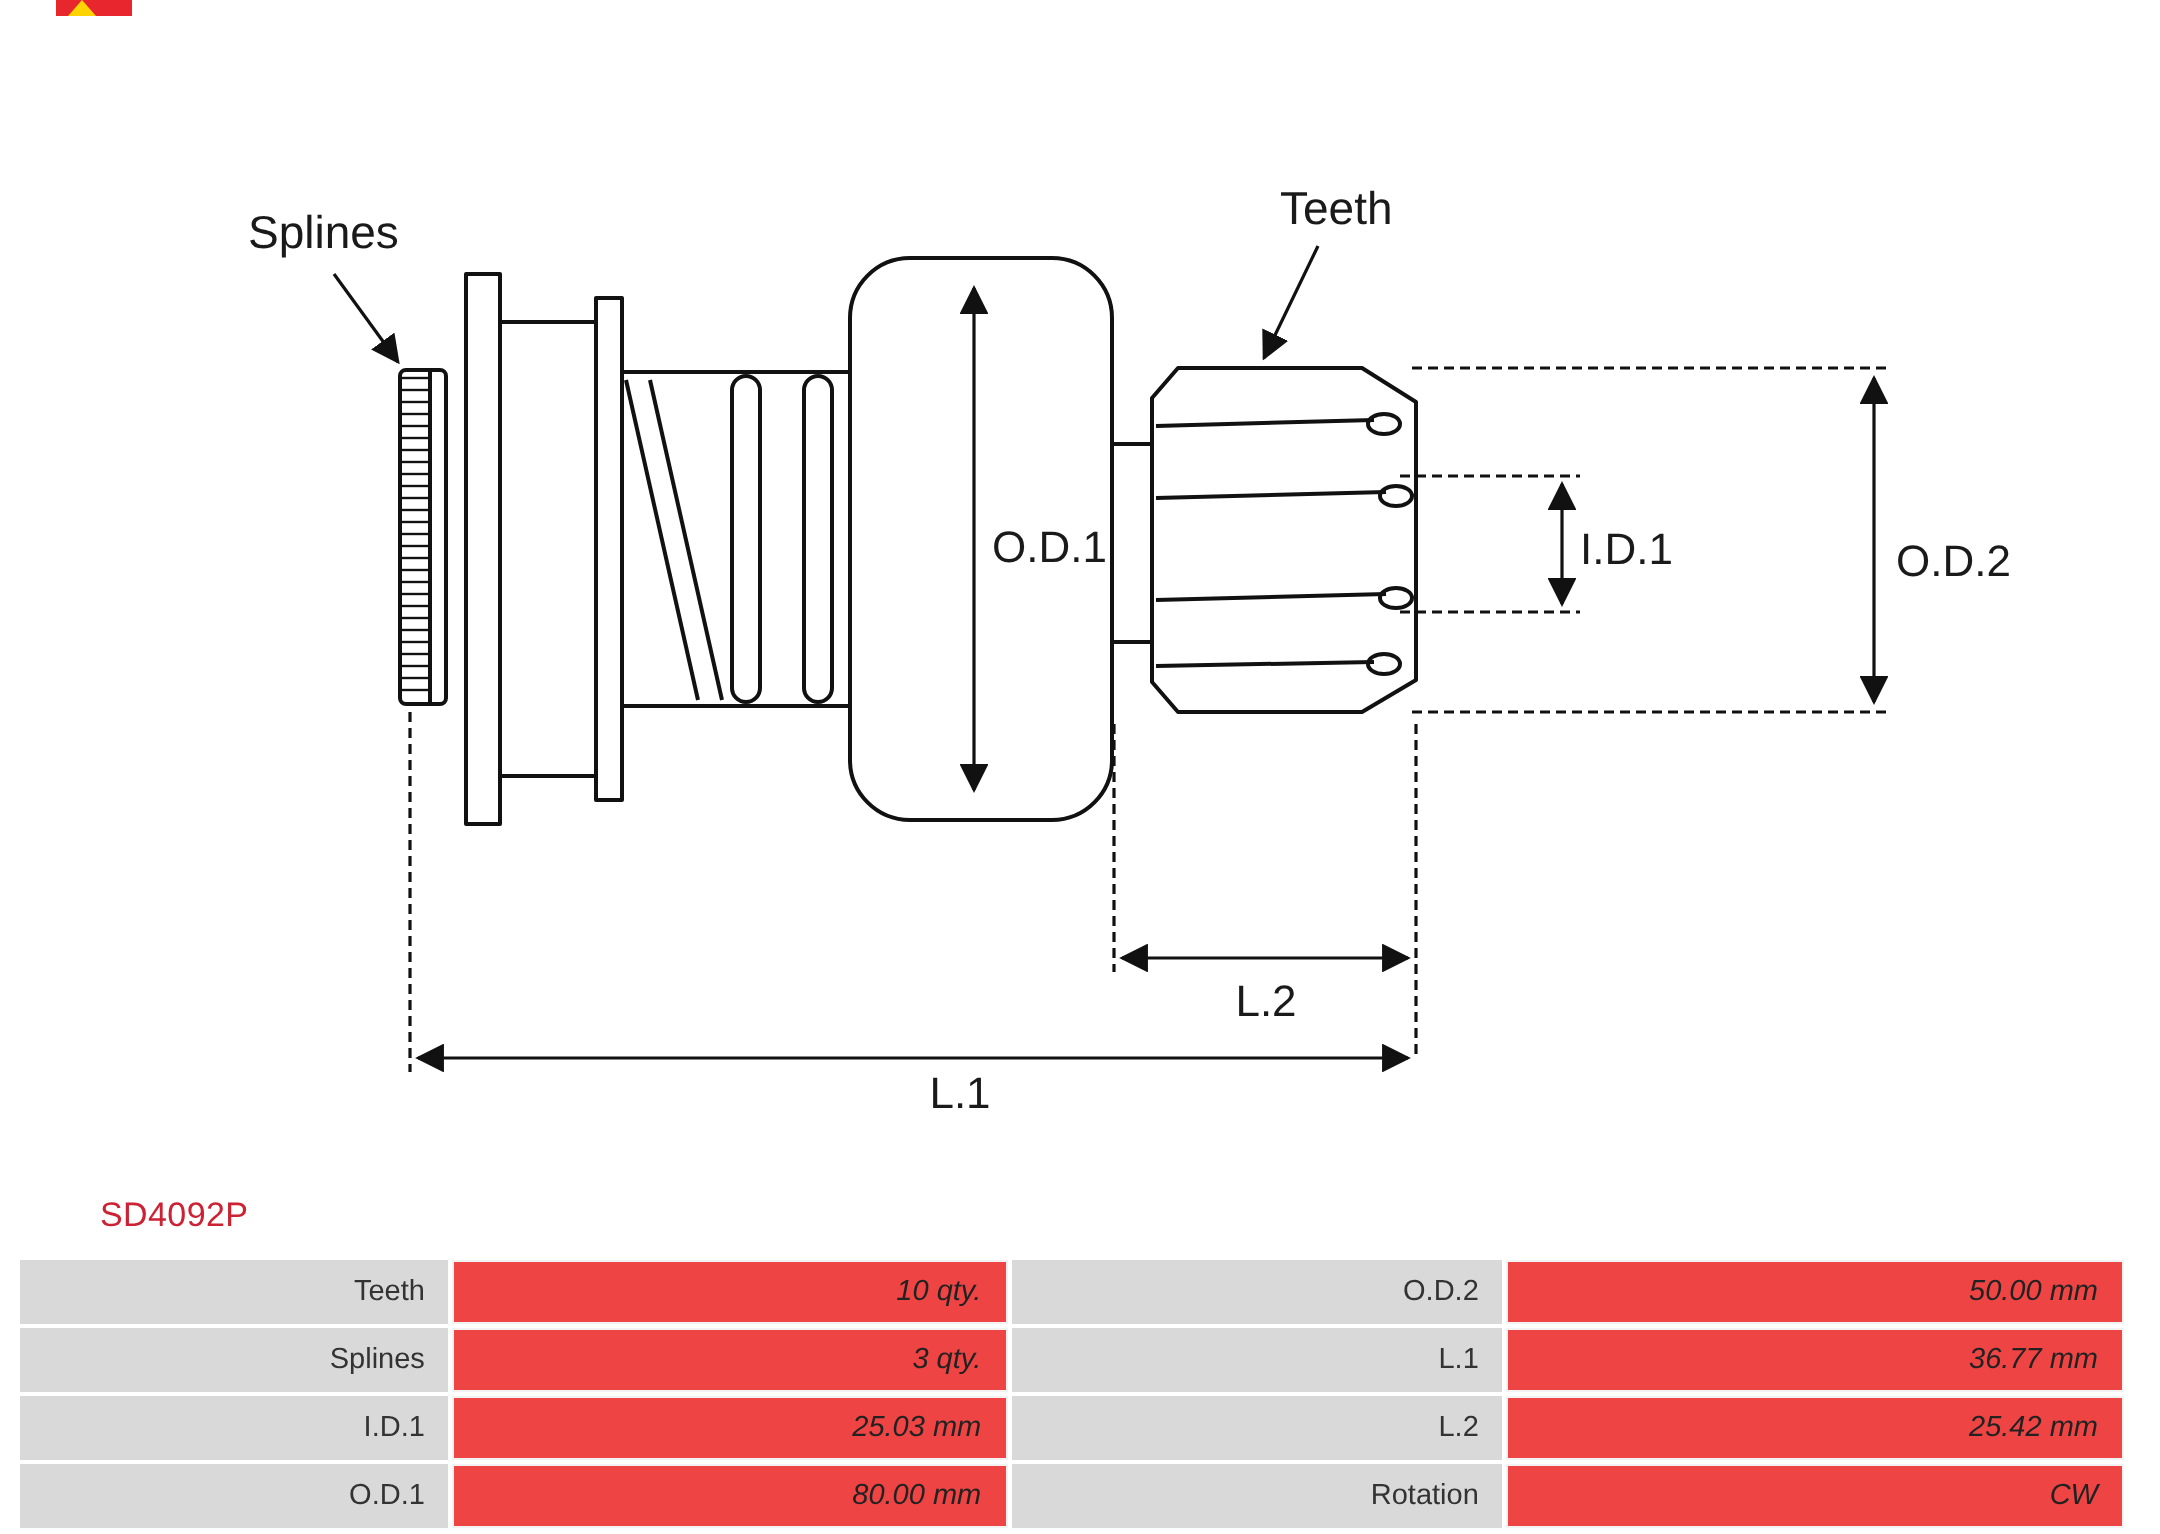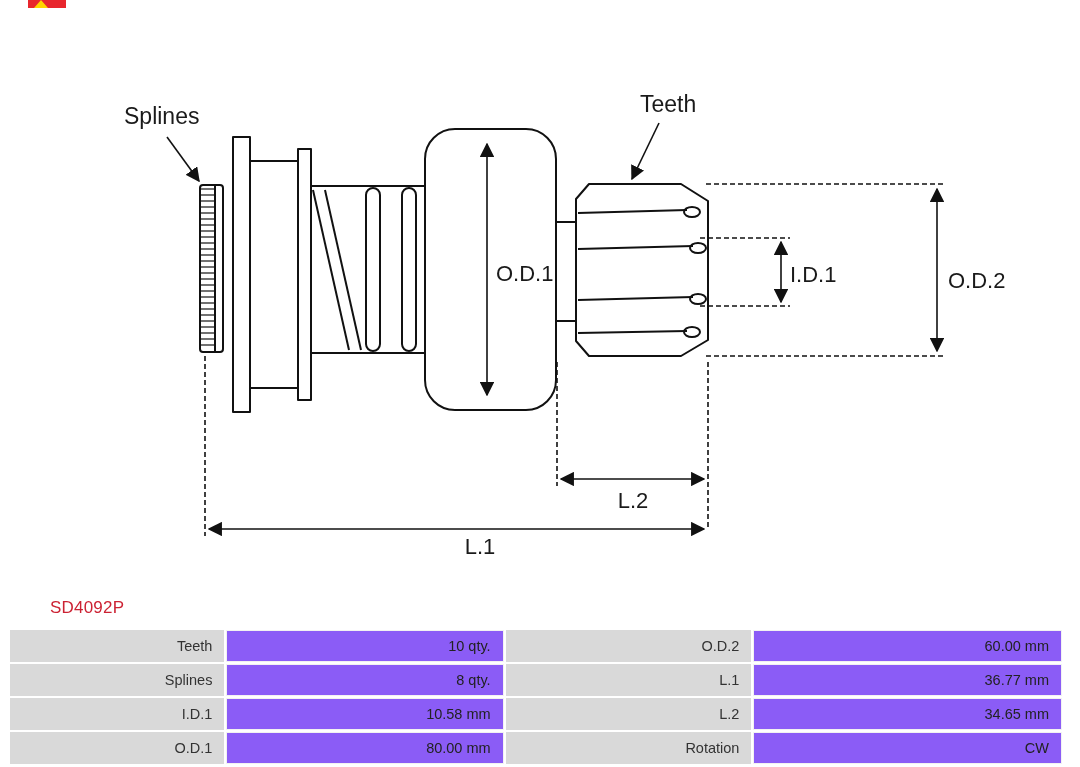--- a/index.html
+++ b/index.html
@@ -15,21 +15,21 @@
     position:absolute;top:598px;left:10px;font-size:17px;letter-spacing:.2px;
     color:#cc2233;font-weight:400;margin-left:40px;
   }
   table.spec-table{
     position:absolute;top:628px;left:8px;width:1056px;
     border-collapse:separate;border-spacing:2px;table-layout:fixed;
     font-size:14.5px;color:#333;
   }
   table.spec-table td{padding:7px 12px;text-align:right;vertical-align:middle;}
   td.lbl{background:#d9d9d9;color:#333;}
-  td.val{background:#8b5cf6;color:#222;border:1px solid #f2f2f2;}
+  td.val{background:#ef4444;color:#222;border:1px solid #f2f2f2;font-style:italic;}
   col.c1{width:20.5%} col.c2{width:26.5%} col.c3{width:23.5%} col.c4{width:29.5%}
   svg text{font-family:"Liberation Sans",sans-serif;fill:#1a1a1a;}
 </style>
 </head>
 <body>
 
 <div class="logo">
   <div class="accent"></div>
 </div>
 
@@ -150,33 +150,33 @@
       <col class="c1">
       <col class="c2">
       <col class="c3">
       <col class="c4">
     </colgroup>
   <tbody>
     <tr>
       <td class="lbl">Teeth</td>
       <td class="val">10 qty.</td>
       <td class="lbl">O.D.2</td>
-      <td class="val">60.00 mm</td>
+      <td class="val">50.00 mm</td>
     </tr>
     <tr>
       <td class="lbl">Splines</td>
-      <td class="val">8 qty.</td>
+      <td class="val">3 qty.</td>
       <td class="lbl">L.1</td>
       <td class="val">36.77 mm</td>
     </tr>
     <tr>
       <td class="lbl">I.D.1</td>
-      <td class="val">10.58 mm</td>
+      <td class="val">25.03 mm</td>
       <td class="lbl">L.2</td>
-      <td class="val">34.65 mm</td>
+      <td class="val">25.42 mm</td>
     </tr>
     <tr>
       <td class="lbl">O.D.1</td>
       <td class="val">80.00 mm</td>
       <td class="lbl">Rotation</td>
       <td class="val">CW</td>
     </tr>
   </tbody>
 </table>
 

